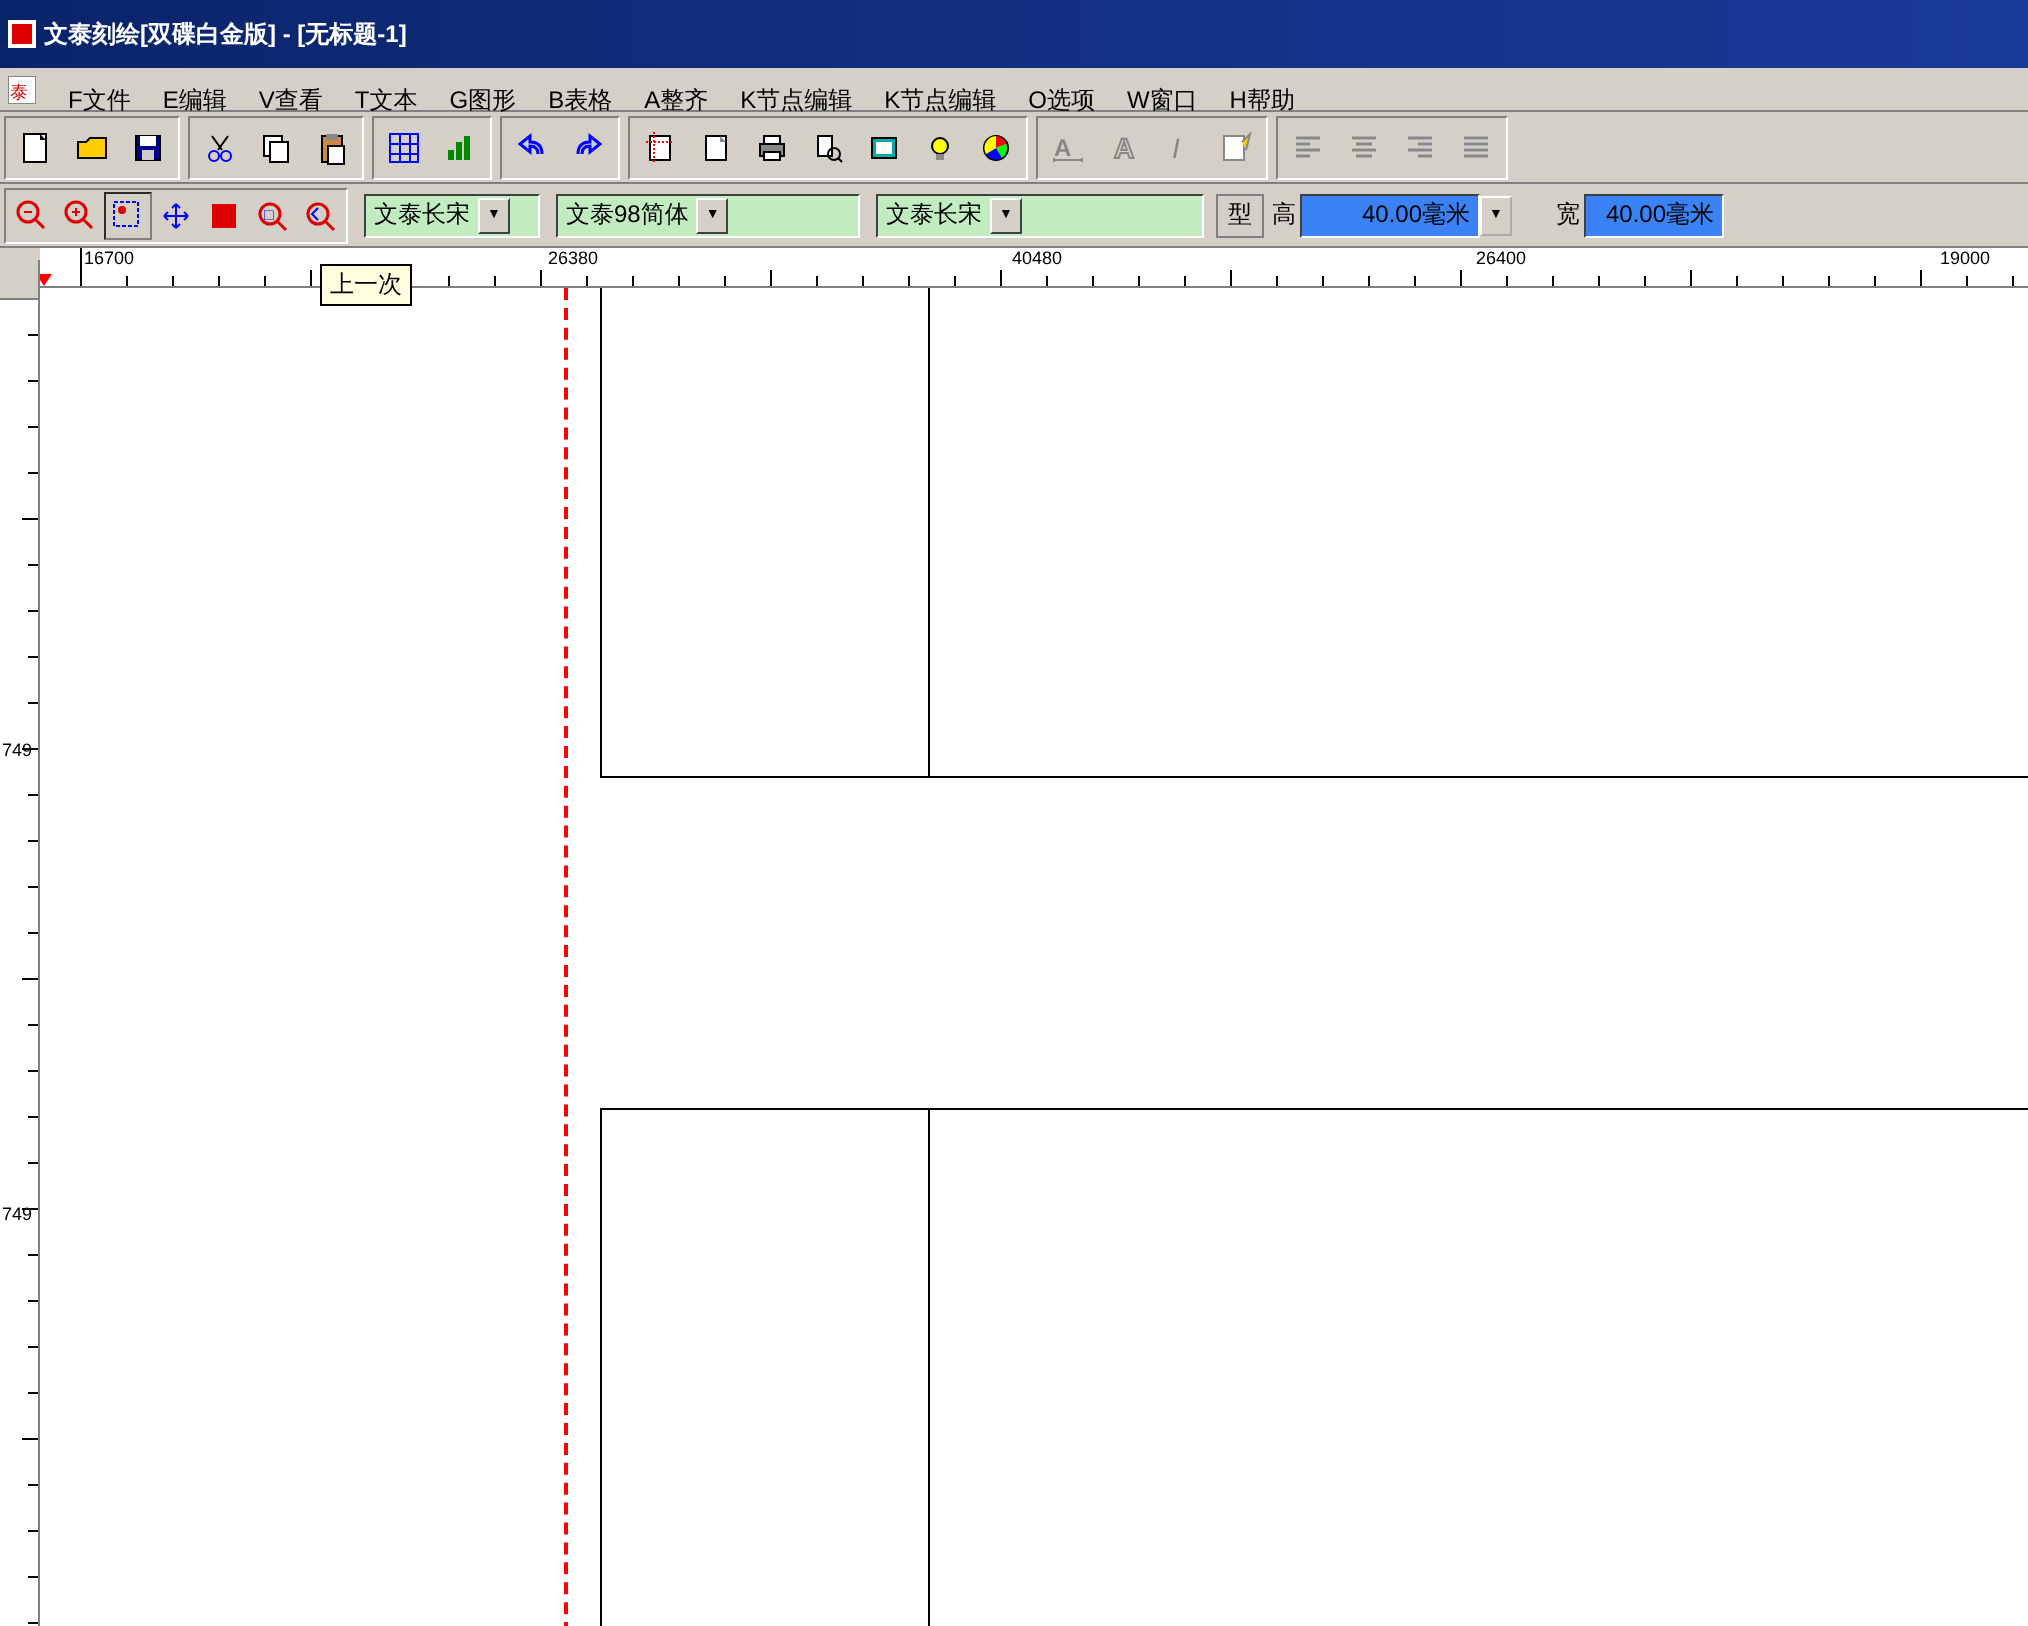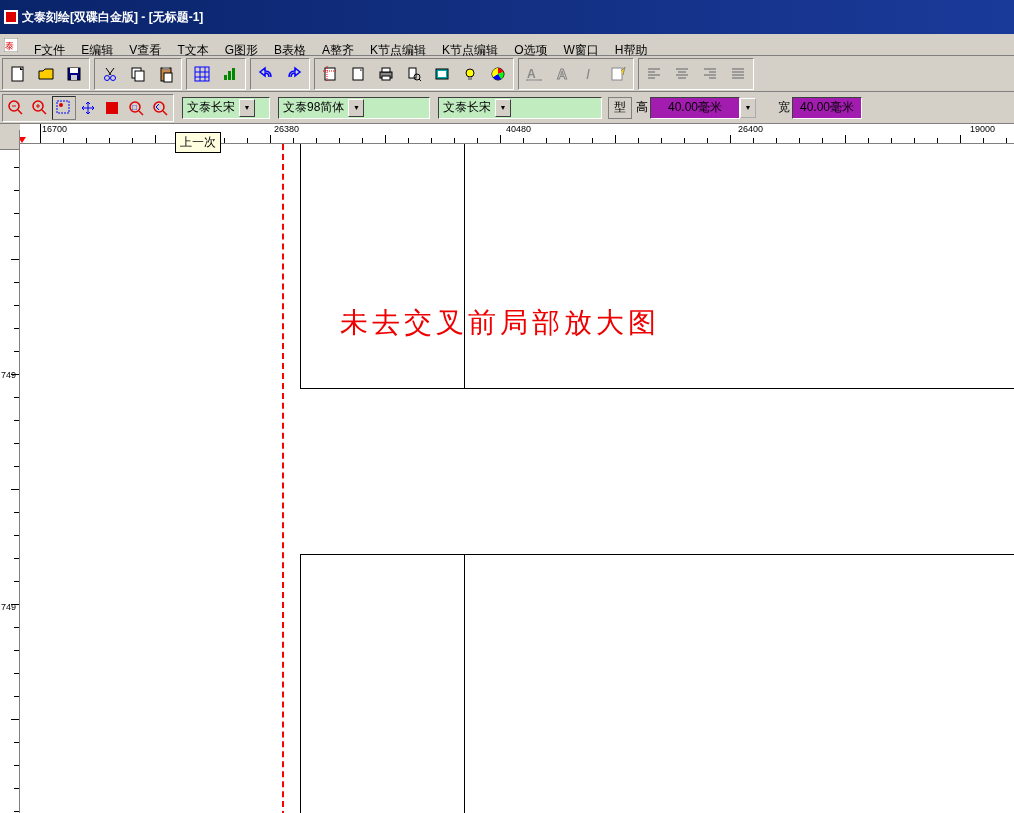--- a/index.html
+++ b/index.html
@@ -92,29 +92,29 @@
 }
 .combo .arrow::after { content: "▼"; font-size: 7px; }
 .type-btn {
   border: 1px solid #808080;
   width: 24px; height: 22px;
   background: #d4d0c8;
   display: flex; align-items: center; justify-content: center;
   margin: 0 2px;
 }
 .num-field {
-  background: #a21caf;
+  background: #3b82f6;
   border: 1px solid #404040;
   border-right-color: #fff;
   border-bottom-color: #fff;
   height: 22px;
   padding: 0 4px;
   display: flex;
   align-items: center;
-  justify-content: center;
+  justify-content: flex-end;
   font-size: 12px;
 }
 .label { margin: 0 2px; }
 .ruler-h {
   height: 20px;
   background: #fff;
   border-bottom: 1px solid #808080;
   position: relative;
   margin-left: 20px;
   overflow: hidden;
@@ -565,19 +565,18 @@
     <div class="dashed-red" style="left:262px"></div>
 
     <div class="vline" style="left:280px;top:0;height:244px"></div>
     <div class="vline" style="left:280px;top:410px;bottom:0;height:auto"></div>
     <div class="vline" style="left:444px;top:0;height:244px"></div>
     <div class="vline" style="left:444px;top:410px;bottom:0;height:auto"></div>
 
     <div class="hline" style="top:244px;left:280px"></div>
     <div class="hline" style="top:410px;left:280px"></div>
 
-    <div class="big-text" style="left:320px;top:160px">未去交叉前局部放大图</div>
-  </div>
-
-  <div class="tooltip" style="left:175px;top:-12px">
+  </div>
+
+  <div class="tooltip" style="left:160px;top:-12px">
     <span>上一次</span>
   </div>
 </div>
 
 </body></html>

